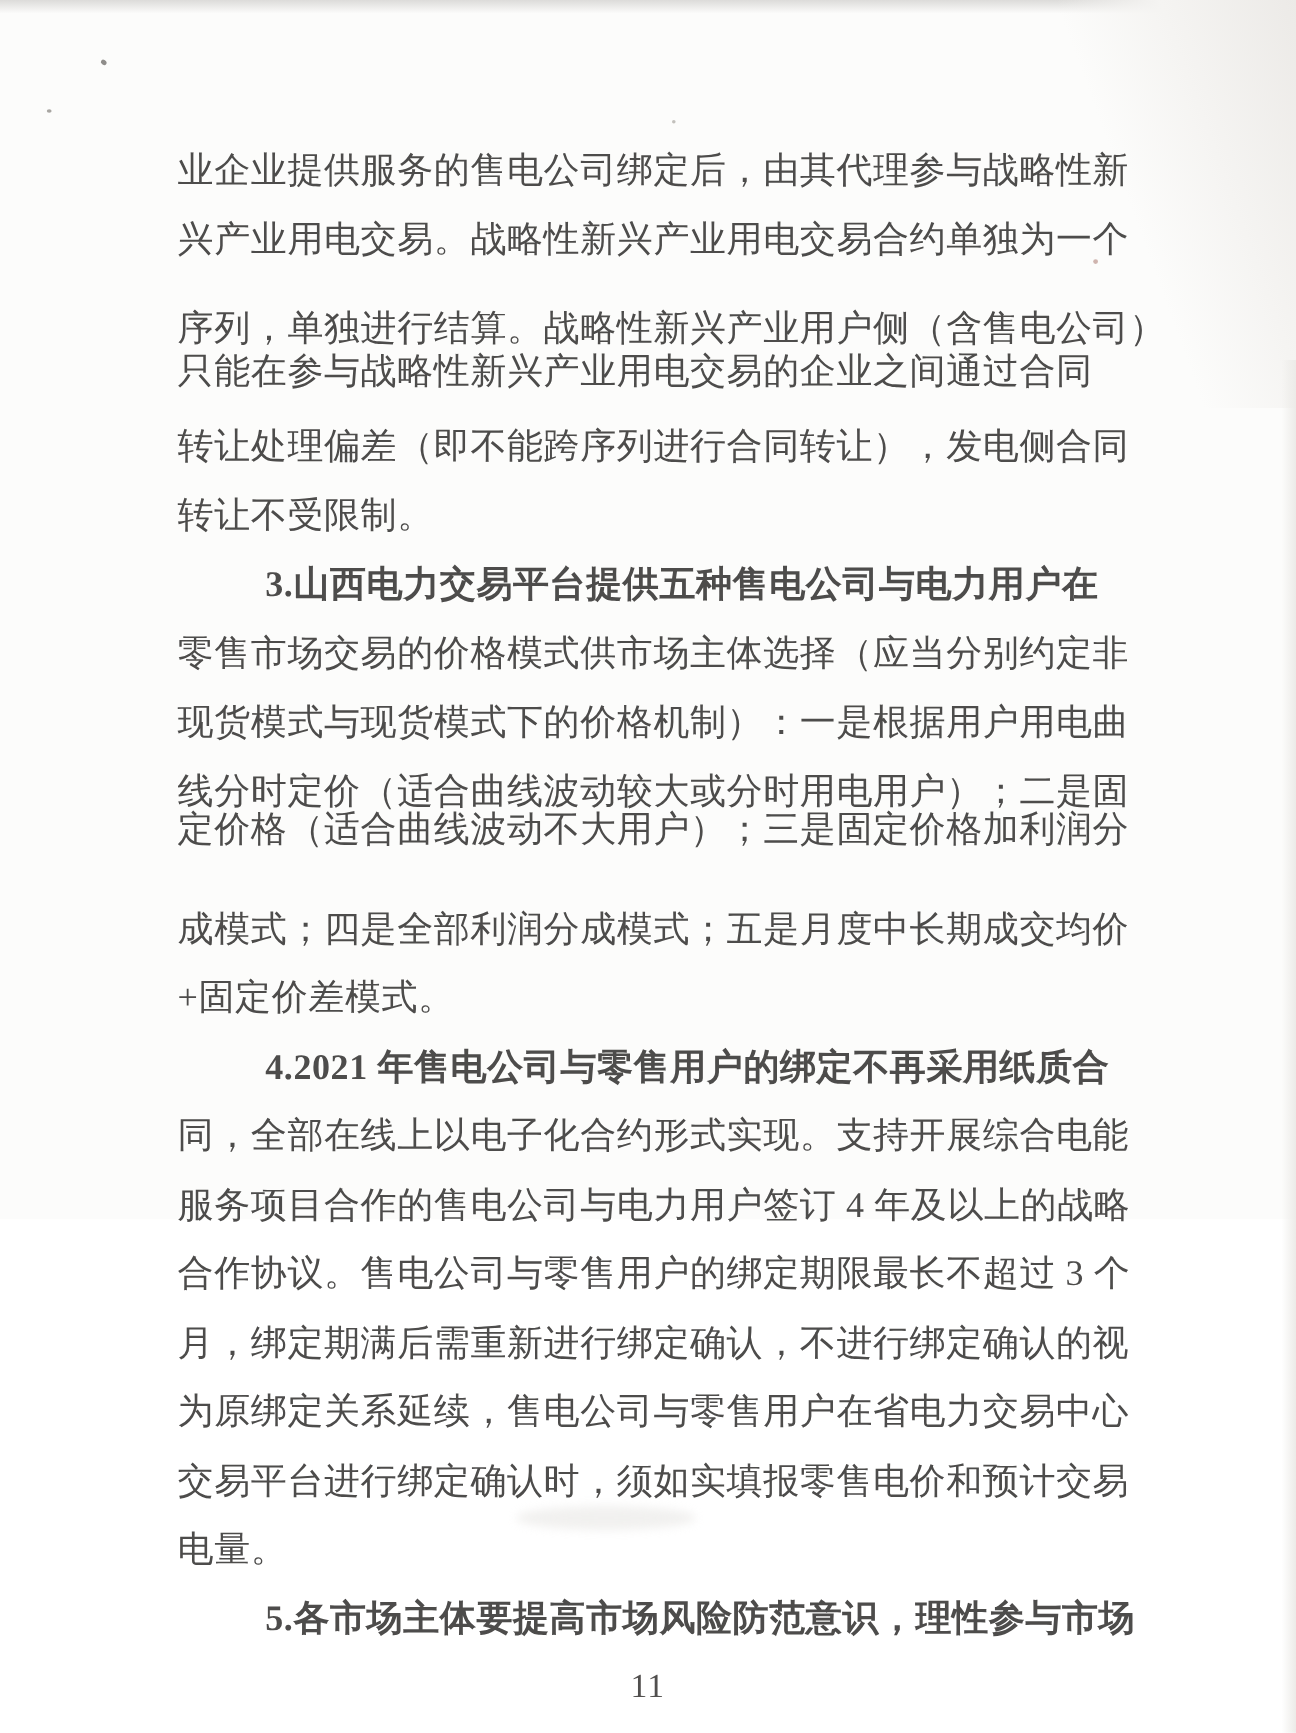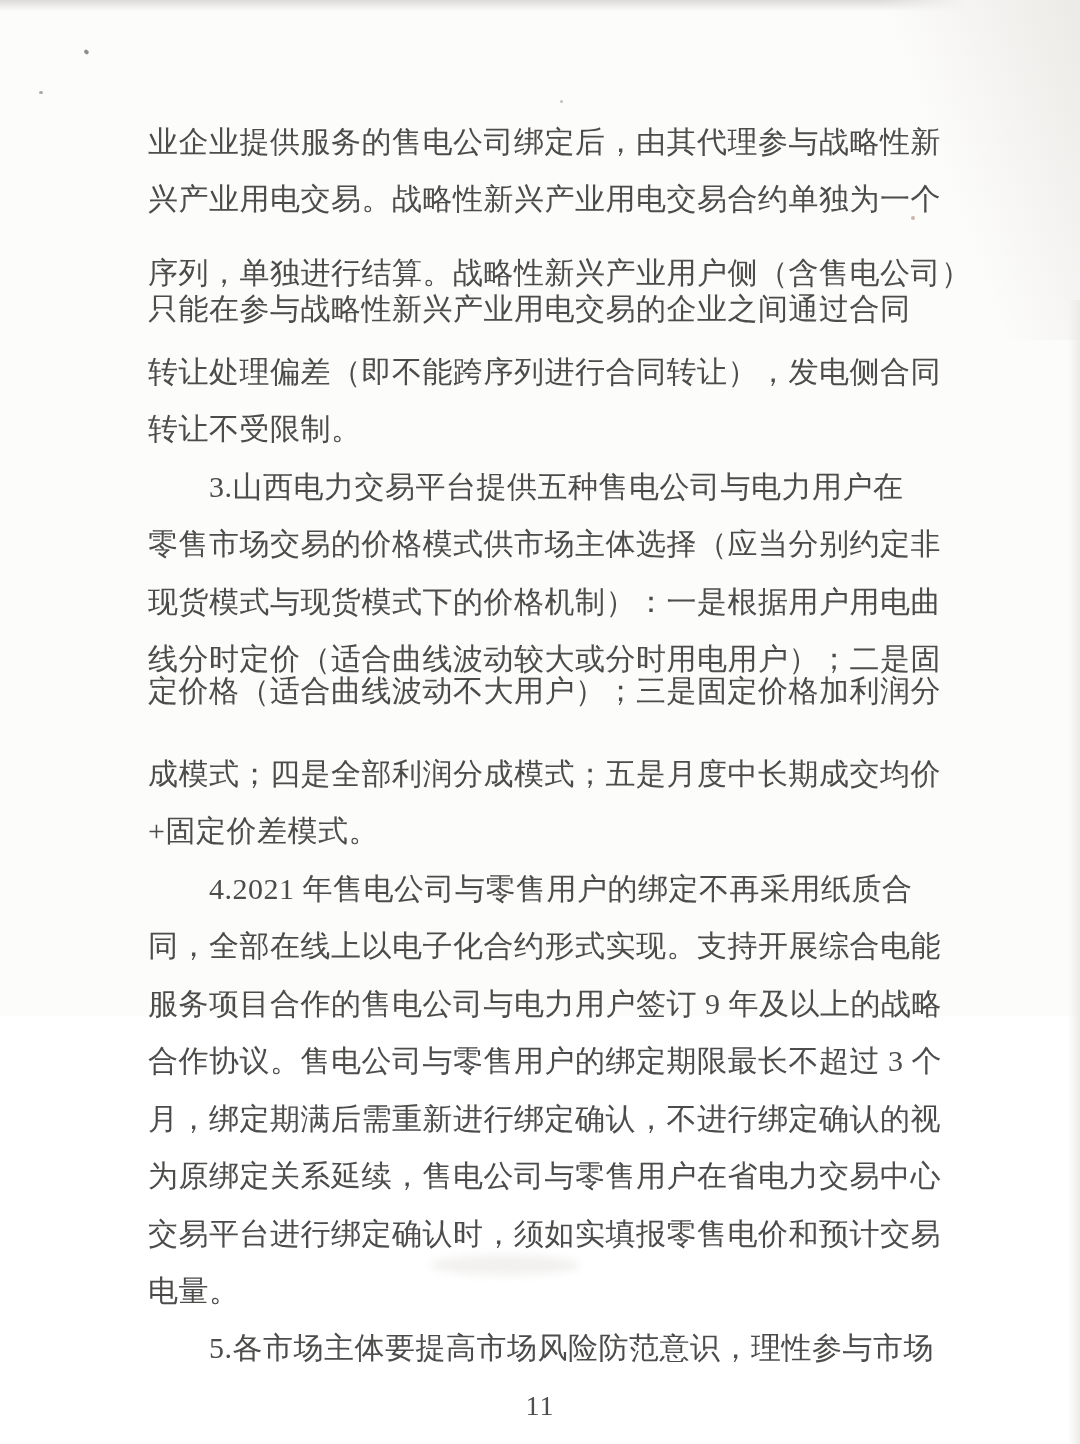--- a/index.html
+++ b/index.html
@@ -69,21 +69,22 @@
     left: 148px;
     height: 42px;
     font-size: 30px;
     letter-spacing: 0.5px;
     color: #4d4c4b;
     white-space: pre;
     font-weight: normal;
     text-rendering: optimizeLegibility;
   }
   .line.indent {
-    left: 209px;
+    left: 221px;
+    font-weight: bold;
   }
   .page-number {
     position: absolute;
     left: 0; top: 1390px;
     width: 1080px;
     text-align: center;
     font-size: 28px;
     color: #514f4e;
     letter-spacing: 1px;
   }
@@ -110,21 +111,21 @@
       <div class="line" style="top: 352px;">转让处理偏差（即不能跨序列进行合同转让），发电侧合同</div>
       <div class="line indent" style="top: 467px;">3.山西电力交易平台提供五种售电公司与电力用户在</div>
       <div class="line" style="top: 524px;">零售市场交易的价格模式供市场主体选择（应当分别约定非</div>
       <div class="line" style="top: 582px;">现货模式与现货模式下的价格机制）：一是根据用户用电曲</div>
       <div class="line" style="top: 639px;">线分时定价（适合曲线波动较大或分时用电用户）；二是固</div>
       <div class="line" style="top: 671px;">定价格（适合曲线波动不大用户）；三是固定价格加利润分</div>
       <div class="line" style="top: 811px;">+固定价差模式。</div>
       <div class="line" style="top: 754px;">成模式；四是全部利润分成模式；五是月度中长期成交均价</div>
       <div class="line indent" style="top: 869px;">4.2021 年售电公司与零售用户的绑定不再采用纸质合</div>
       <div class="line" style="top: 926px;">同，全部在线上以电子化合约形式实现。支持开展综合电能</div>
-      <div class="line" style="top: 984px;">服务项目合作的售电公司与电力用户签订 9 年及以上的战略</div>
+      <div class="line" style="top: 984px;">服务项目合作的售电公司与电力用户签订 4 年及以上的战略</div>
       <div class="line" style="top: 1041px;">合作协议。售电公司与零售用户的绑定期限最长不超过 3 个</div>
       <div class="line" style="top: 1099px;">月，绑定期满后需重新进行绑定确认，不进行绑定确认的视</div>
       <div class="line" style="top: 1156px;">为原绑定关系延续，售电公司与零售用户在省电力交易中心</div>
       <div class="line" style="top: 1214px;">交易平台进行绑定确认时，须如实填报零售电价和预计交易</div>
       <div class="line" style="top: 1271px;">电量。</div>
       <div class="line indent" style="top: 1328px;">5.各市场主体要提高市场风险防范意识，理性参与市场</div>
     </div>
 
   <div class="page-number">11</div>
 </div>

